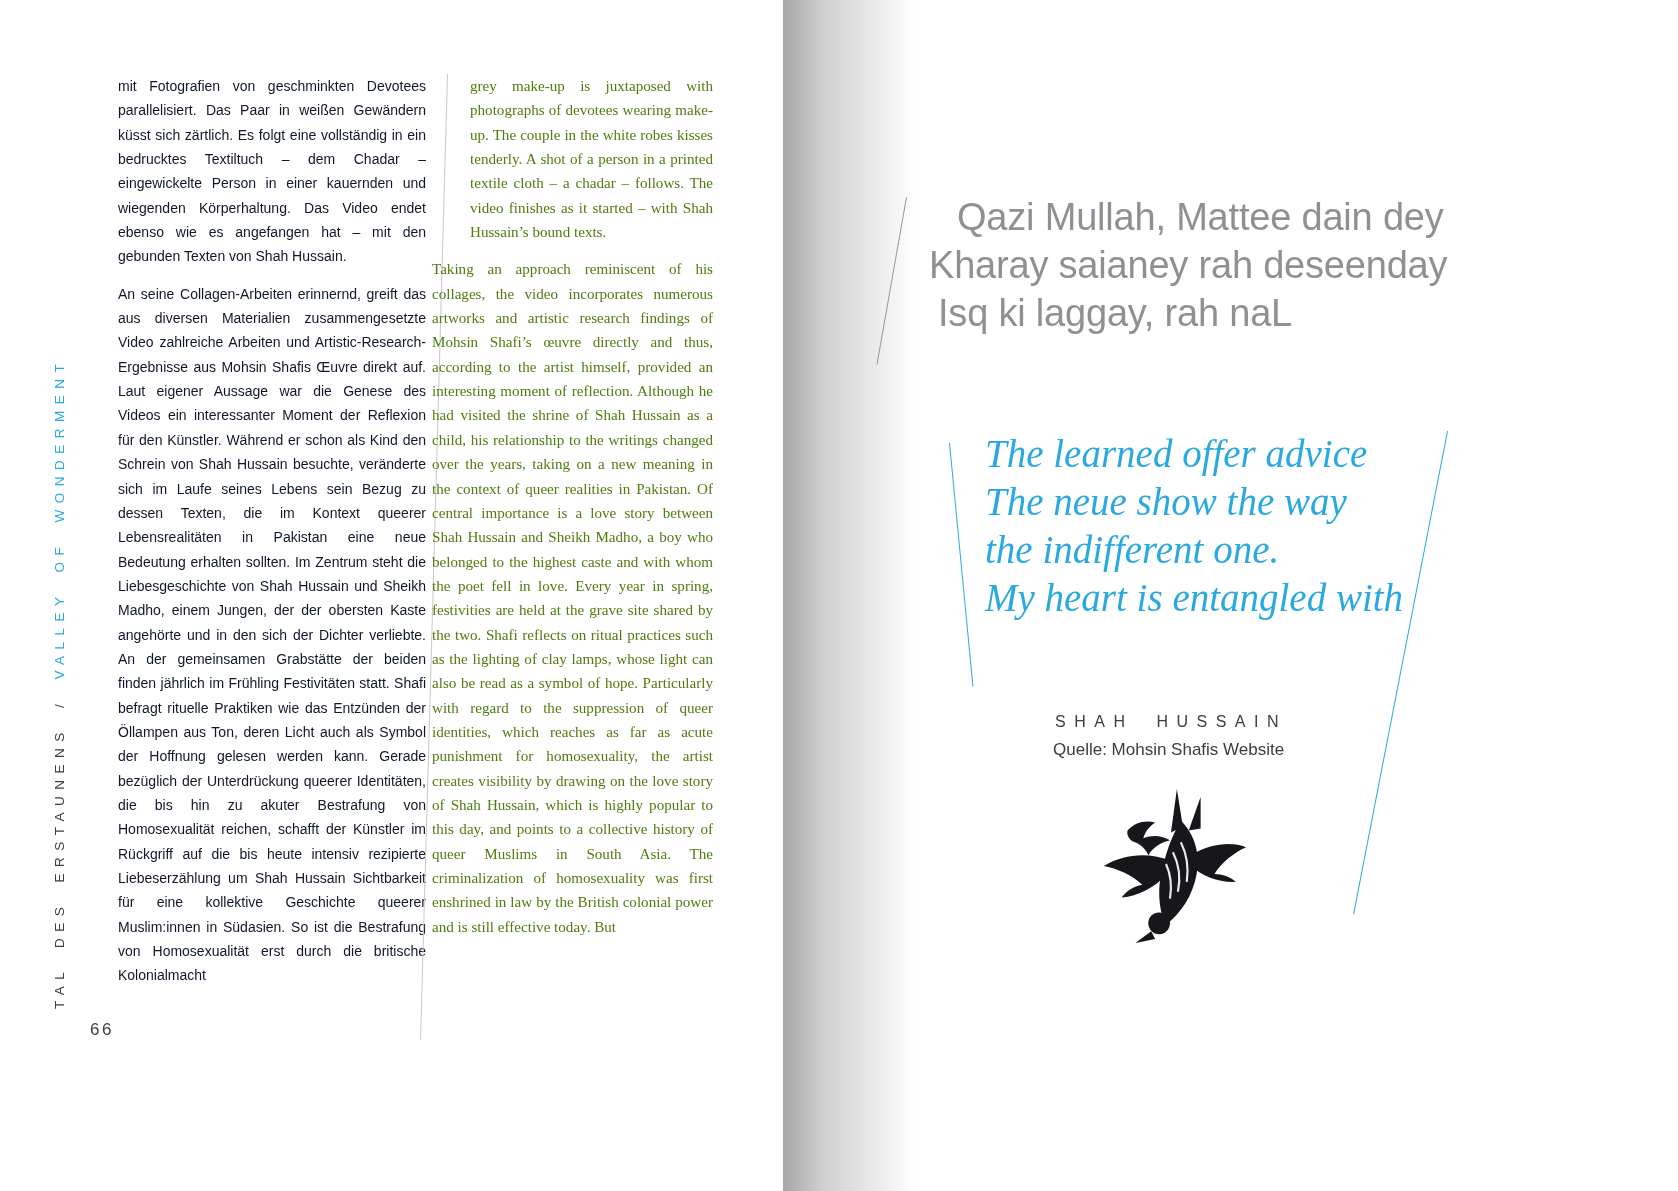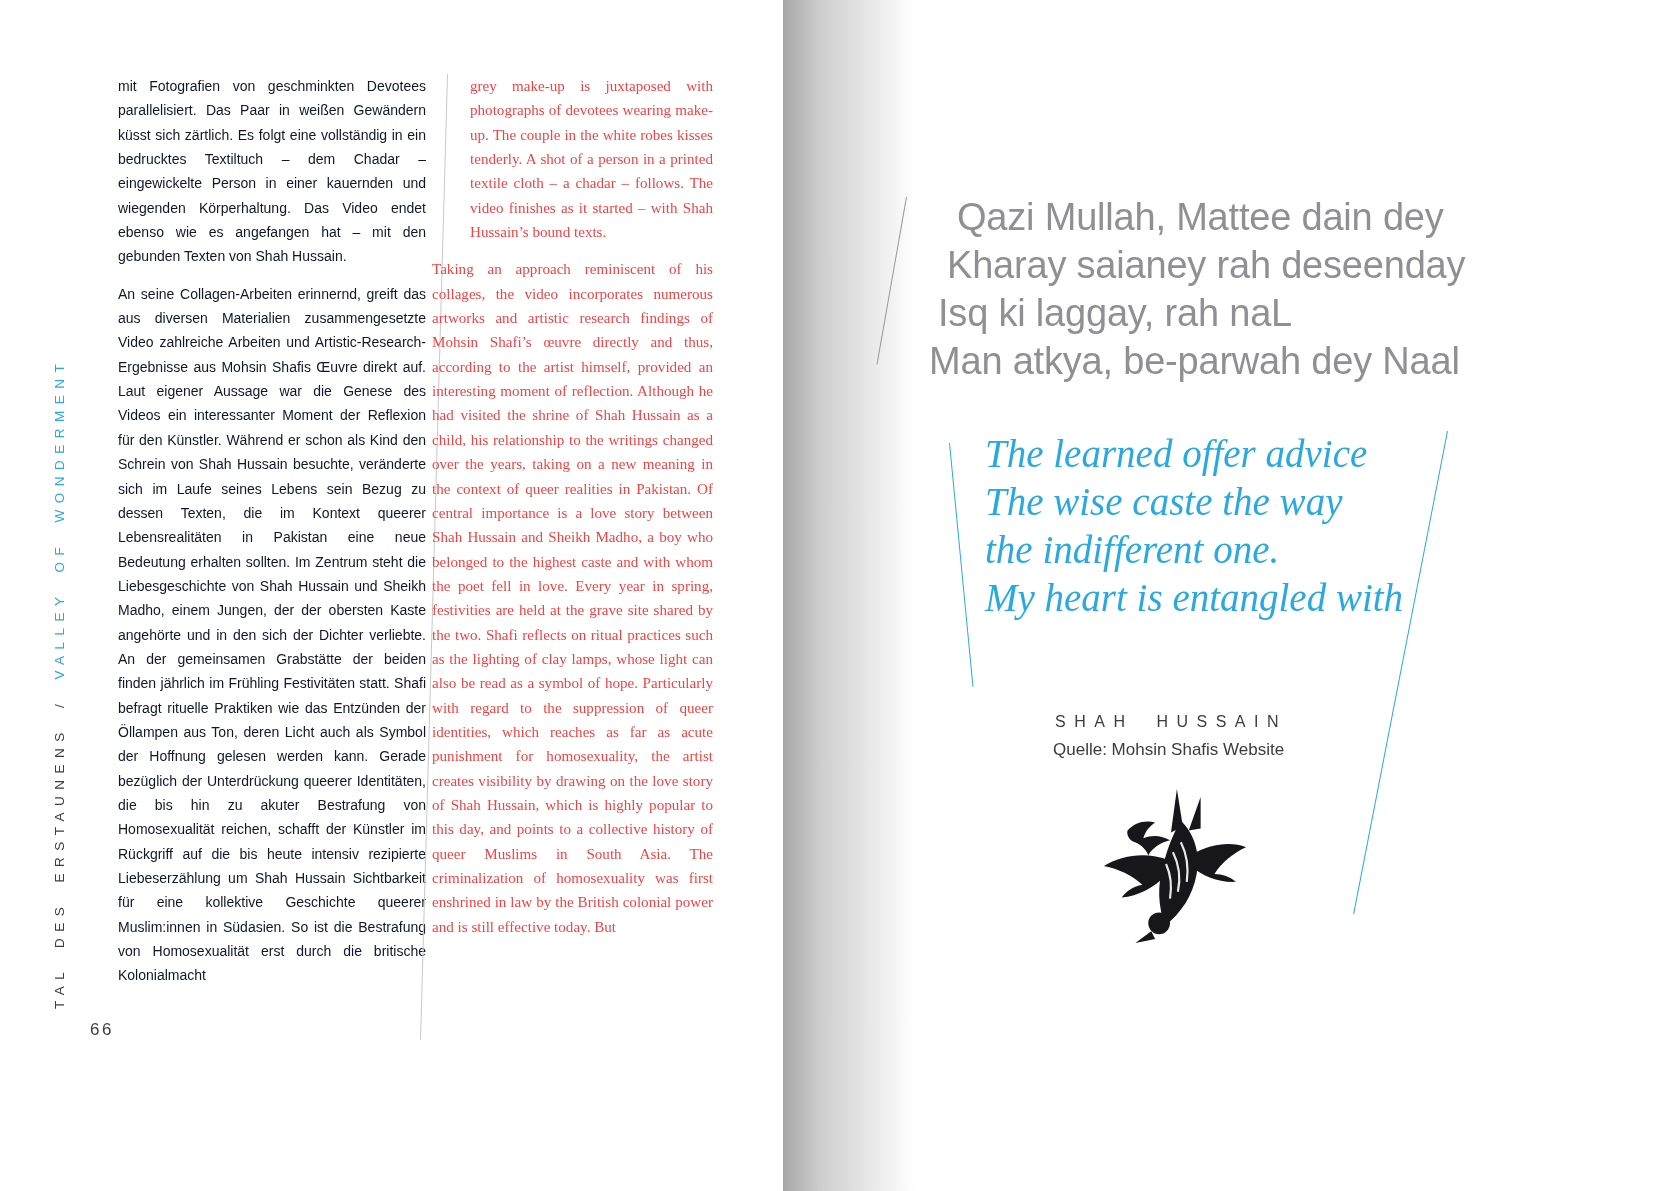--- a/index.html
+++ b/index.html
@@ -30,38 +30,38 @@
   
   .col-de {
     position:absolute; left:118px; top:74px; width:308px; height:978px;
     overflow:hidden; font-size:14px; line-height:24.35px;
     text-align:justify; hyphens:auto; color:#0f172a;
   }
   .col-en {
     position:absolute; left:432px; top:74px; width:281px; height:978px;
     overflow:hidden; font-family:"Liberation Serif", serif;
     font-size:15.1px; line-height:24.35px; text-align:justify;
-    hyphens:auto; color:#ef4444;
+    hyphens:auto; color:#4d7c0f;
   }
   .col-en .p1 { margin-left:38px; }
   .p2 { margin-top:13px; }
   
   .rule { position:absolute; width:1px; transform-origin:top left; }
   .col-divider { left:447px; top:74px; height:966px; background:#c8c8c8; transform:rotate(1.6deg); }
   .slash-gray   { left:906px;  top:197px; height:170px; background:#97979b; transform:rotate(10deg); }
   .slash-blue-l { left:949px;  top:443px; height:245px; background:#2aa9e0; transform:rotate(-5.5deg); }
   .slash-blue-r { left:1447px; top:431px; height:492px; background:#2aa9e0; transform:rotate(11deg); }
   
   .poem-orig {
     position:absolute; left:929px; top:193px;
     font-size:38px; font-weight:300; line-height:48px;
     color:#909094; letter-spacing:-0.2px;
   }
   .ind0 { margin-left:28px; }
-  .ind1 { margin-left:18px; }
+  .ind1 { }
   .ind2 { margin-left:9px; }
   .ind3 { margin-left:0; }
   
   .poem-trans {
     position:absolute; left:985px; top:430px;
     font-family:"Liberation Serif", serif; font-style:italic;
     font-size:39px; line-height:48px; color:#2aa9e0;
   }
   .poet {
     position:absolute; left:1055px; top:713px;
@@ -97,29 +97,28 @@
     <p class="p1">grey make-up is juxtaposed with photographs of devotees wearing make-up. The couple in the white robes kisses tenderly. A shot of a person in a printed textile cloth – a chadar – follows. The video finishes as it started – with Shah Hussain’s bound texts.</p>
     <p class="p2">Taking an approach reminiscent of his collages, the video incorporates numerous artworks and artistic research findings of Mohsin Shafi’s œuvre directly and thus, according to the artist himself, provided an interesting moment of reflection. Although he had visited the shrine of Shah Hussain as a child, his relationship to the writings changed over the years, taking on a new meaning in the context of queer realities in Pakistan. Of central importance is a love story between Shah Hussain and Sheikh Madho, a boy who belonged to the highest caste and with whom the poet fell in love. Every year in spring, festivities are held at the grave site shared by the two. Shafi reflects on ritual practices such as the lighting of clay lamps, whose light can also be read as a symbol of hope. Particularly with regard to the suppression of queer identities, which reaches as far as acute punishment for homosexuality, the artist creates visibility by drawing on the love story of Shah Hussain, which is highly popular to this day, and points to a collective history of queer Muslims in South Asia. The criminalization of homosexuality was first enshrined in law by the British colonial power and is still effective today. But</p>
   </div>
 
   <div class="rule slash-gray"></div>
 
   <div class="poem-orig">
     <div class="ind0">Qazi Mullah, Mattee dain dey</div>
     <div class="ind1">Kharay saianey rah deseenday</div>
     <div class="ind2">Isq ki laggay, rah naL</div>
-    <div class="ind3">Man atkya, be-parwah dey Naal</div>
   </div>
 
   <div class="rule slash-blue-l"></div>
   <div class="rule slash-blue-r"></div>
 
   <div class="poem-trans">
     <div>The learned offer advice</div>
-    <div>The wise caste the way</div>
+    <div>The neue show the way</div>
     <div>the indifferent one.</div>
     <div>My heart is entangled with</div>
   </div>
 
   <div class="poet">SHAH HUSSAIN</div>
   <div class="source">Quelle: Mohsin Shafis Website</div>
 
   <svg class="bird" viewBox="0 0 160 160" width="158" height="160" xmlns="http://www.w3.org/2000/svg">
     <g fill="#17171b">
       <path d="M38,44 c7,-8 18,-11 28,-8 c-6,4 -10,9 -12,16 c9,-4 19,-3 27,2 c-9,2 -17,7 -22,15 c-3,-7 -9,-12 -16,-14 c-4,-3 -6,-7 -5,-11 z"></path>

